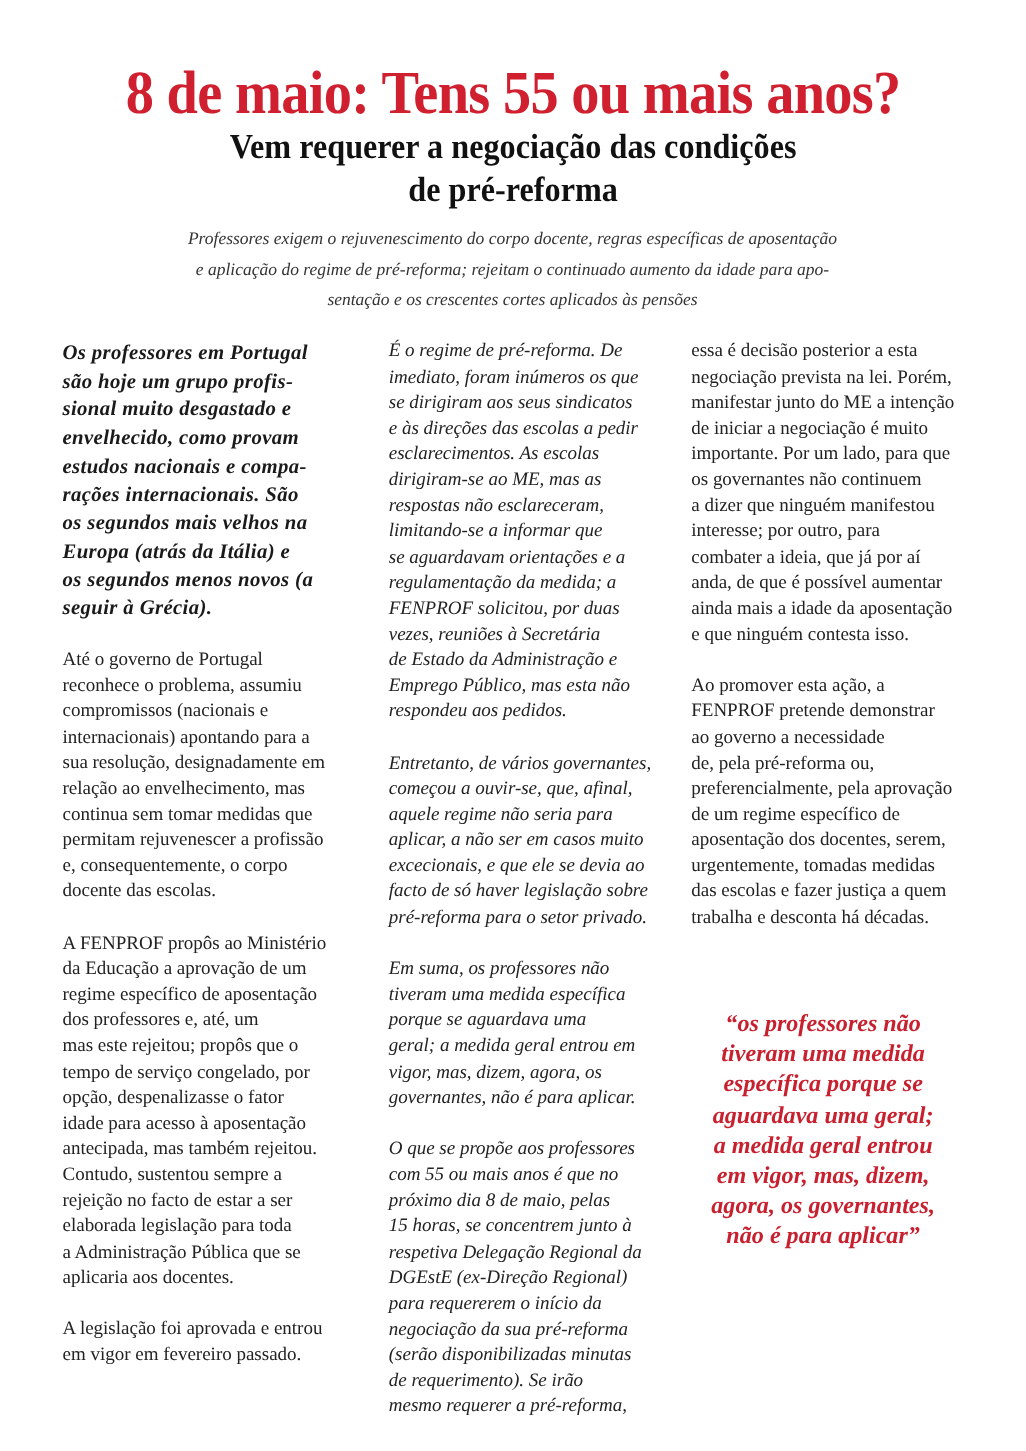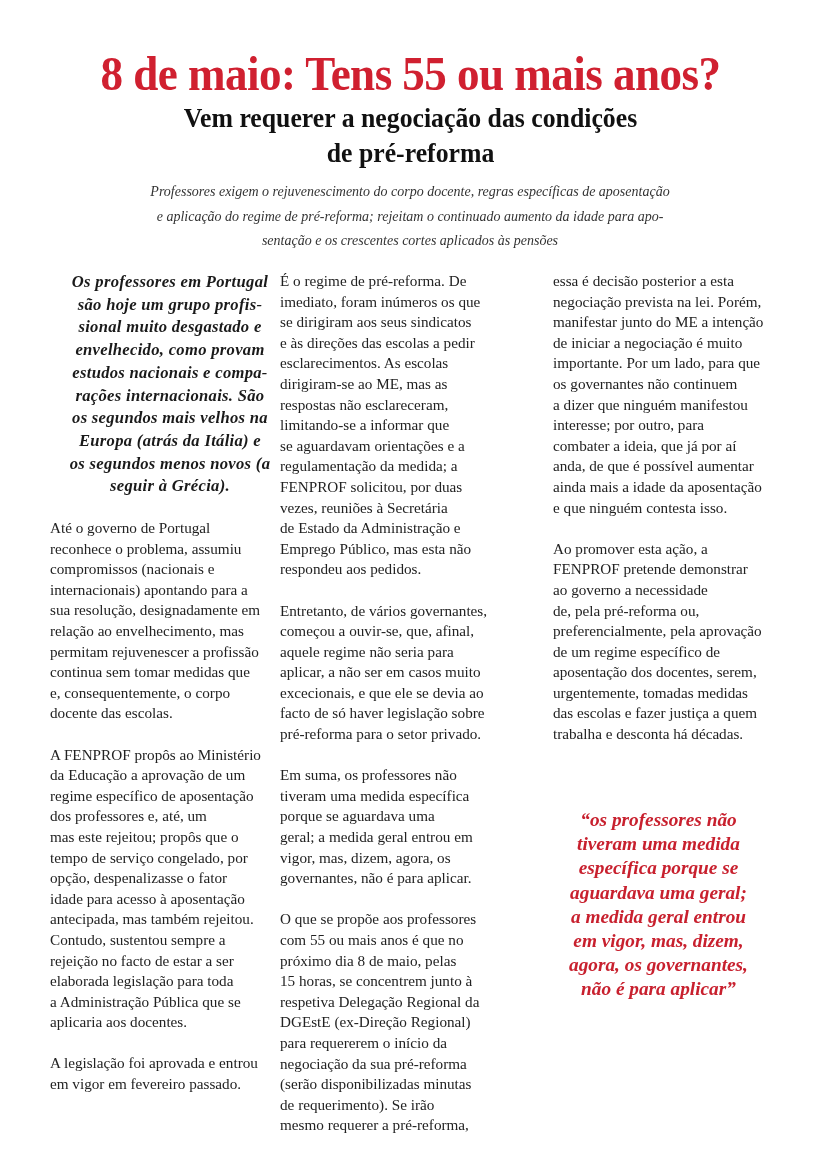--- a/index.html
+++ b/index.html
@@ -10,26 +10,26 @@
            letter-spacing: -0.6px; transform: scaleX(0.92); transform-origin: center; }
   .subtitle { position: absolute; left: 0; top: 100px; width: 821px; text-align: center;
               font-size: 28px; font-weight: bold; color: #111; line-height: 35px;
               transform: scaleX(0.92); transform-origin: center; }
   .subtitle span { display: block; }
   .deck { position: absolute; left: 40px; top: 180px; width: 740px; text-align: center;
           font-size: 14px; font-style: italic; color: #333; line-height: 24.5px; }
   .deck span { display: block; white-space: nowrap; }
   .col { position: absolute; top: 271px; font-size: 15.2px; line-height: 20.6px; color: #222; }
   .col1 { left: 50px; width: 240px; }
-  .col2 { left: 280px; width: 240px; }
+  .col2 { left: 311px; width: 240px; font-style: italic; }
   .col3 { left: 541px; width: 240px; margin-left: 12px; }
   .col p { margin: 0 0 20.6px 0; }
   .col p span.ln { display: block; white-space: nowrap; }
   .lead { font-weight: bold; font-style: italic; font-size: 16.6px; line-height: 22.7px; color: #1a1a1a;
-          margin-bottom: 20px !important; letter-spacing: 0.3px; text-align: center; }
+          margin-bottom: 20px !important; letter-spacing: 0.3px; }
   .pullquote { position: absolute; left: 541px; top: 808px; width: 235px; text-align: center;
                font-size: 19.3px; font-weight: bold; color: #c8202e; line-height: 24.2px; font-style: italic; }
   .pullquote span { display: block; white-space: nowrap; }
 </style>
 </head>
 <body>
 
 <h1 class="title" style="margin:0;">8 de maio: Tens 55 ou mais anos?</h1>
 
 <div class="subtitle">
@@ -56,22 +56,22 @@
     <span class="ln">os segundos menos novos (a</span>
     <span class="ln">seguir à Grécia).</span>
   </p>
   <p>
     <span class="ln">Até o governo de Portugal</span>
     <span class="ln">reconhece o problema, assumiu</span>
     <span class="ln">compromissos (nacionais e</span>
     <span class="ln">internacionais) apontando para a</span>
     <span class="ln">sua resolução, designadamente em</span>
     <span class="ln">relação ao envelhecimento, mas</span>
+    <span class="ln">continua sem tomar medidas que</span>
     <span class="ln">permitam rejuvenescer a profissão</span>
-    <span class="ln">continua sem tomar medidas que</span>
     <span class="ln">e, consequentemente, o corpo</span>
     <span class="ln">docente das escolas.</span>
   </p>
   <p>
     <span class="ln">A FENPROF propôs ao Ministério</span>
     <span class="ln">da Educação a aprovação de um</span>
     <span class="ln">regime específico de aposentação</span>
     <span class="ln">dos professores e, até, um</span>
     <span class="ln">mas este rejeitou; propôs que o</span>
     <span class="ln">tempo de serviço congelado, por</span>

